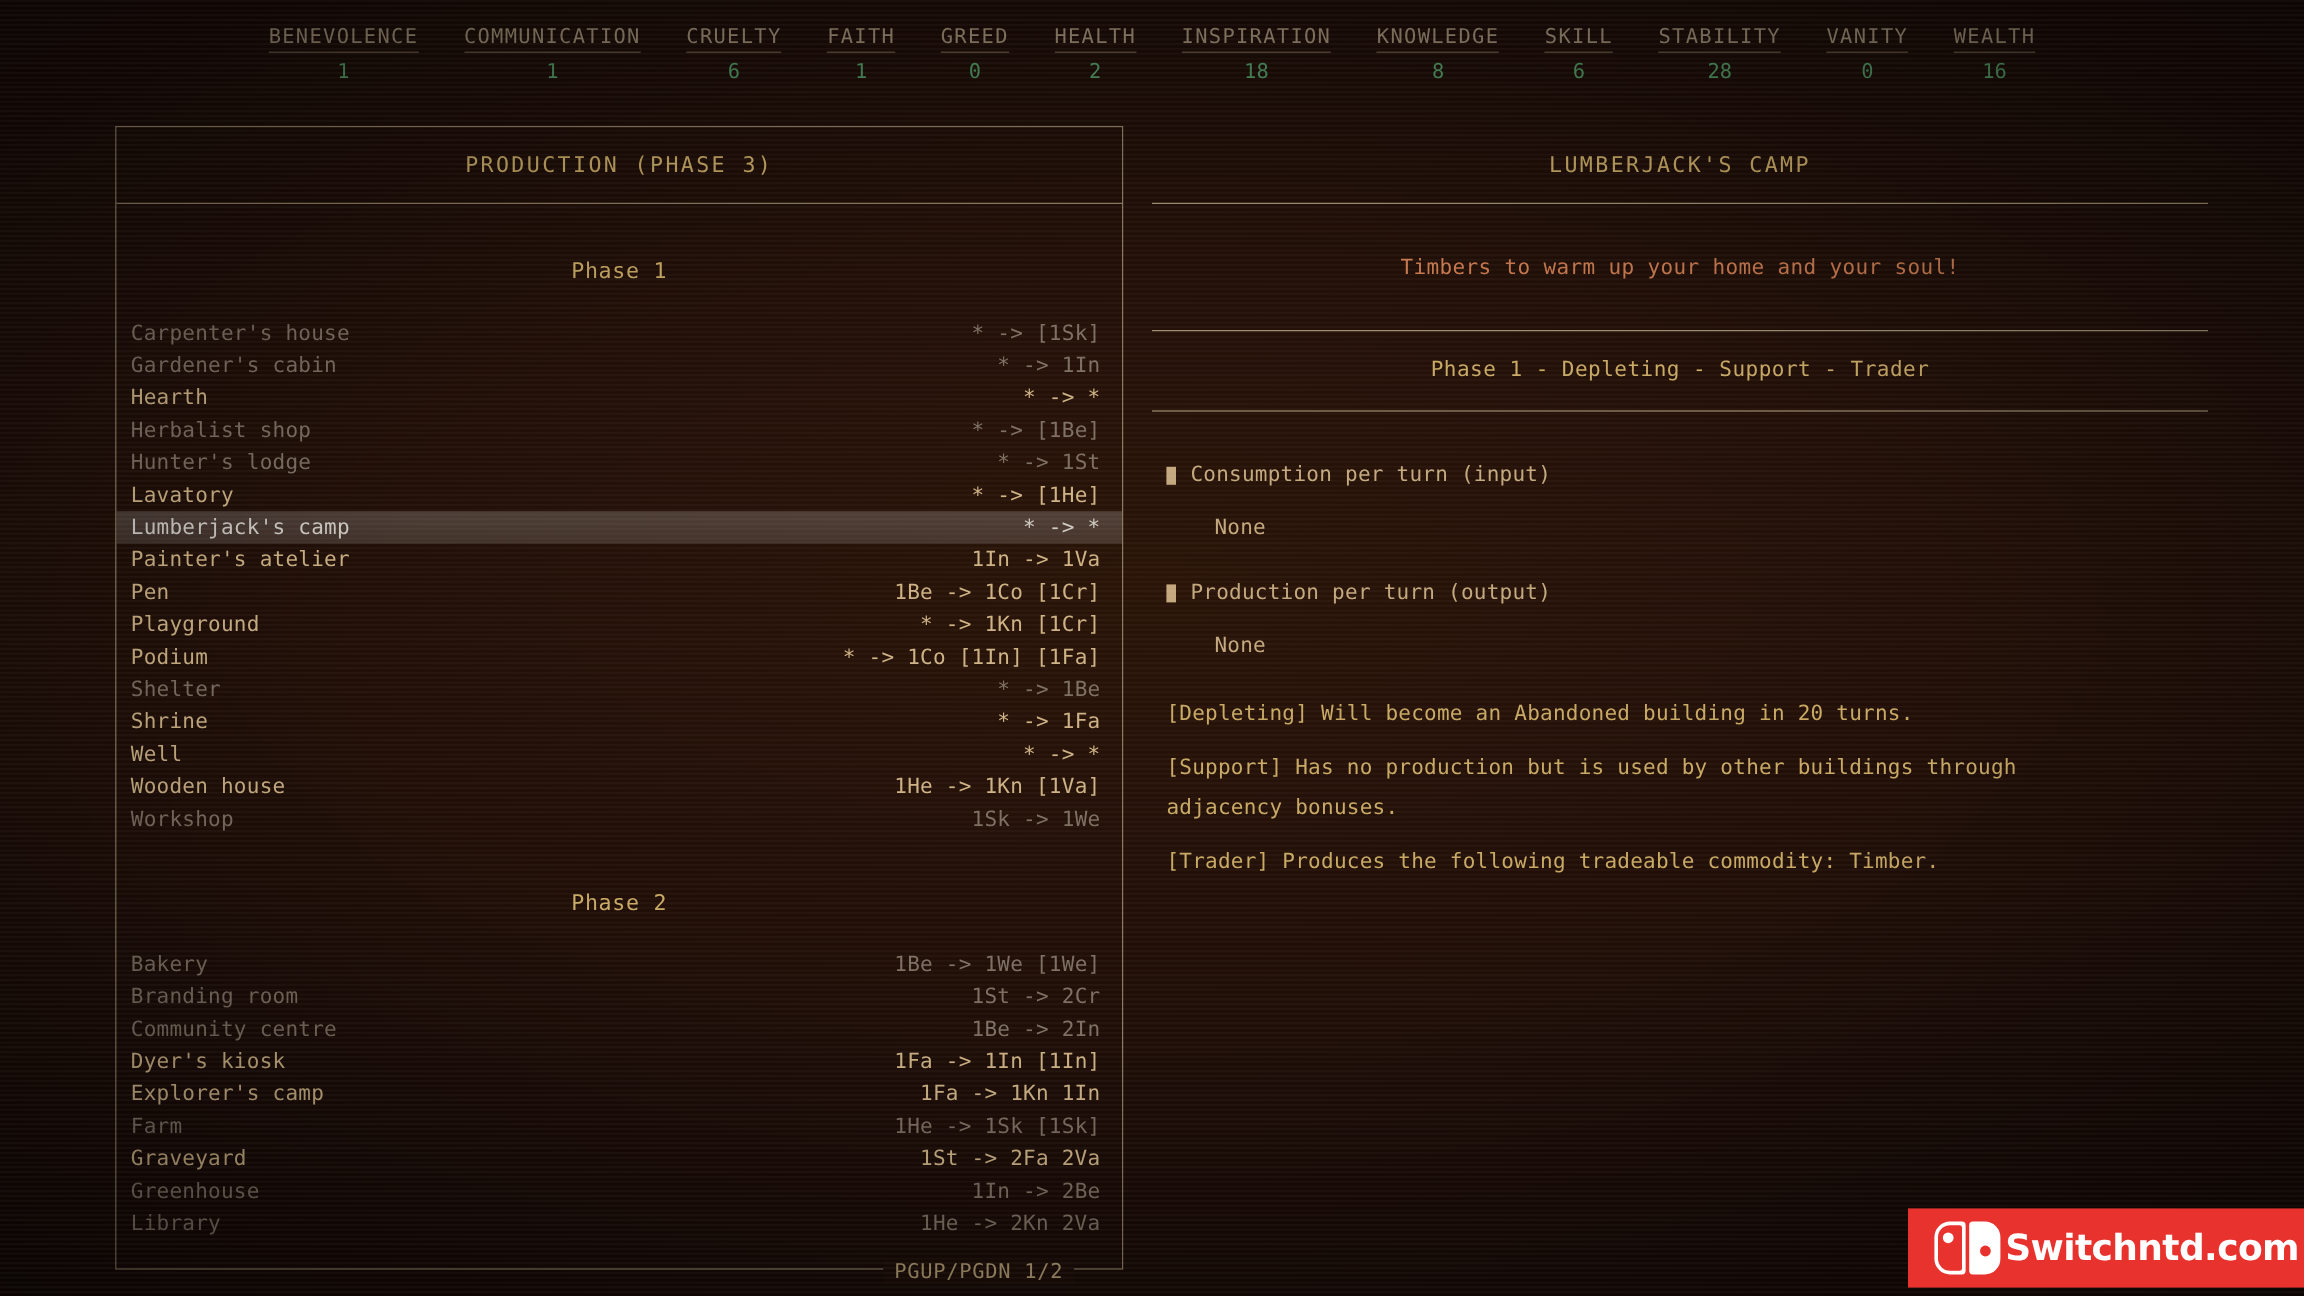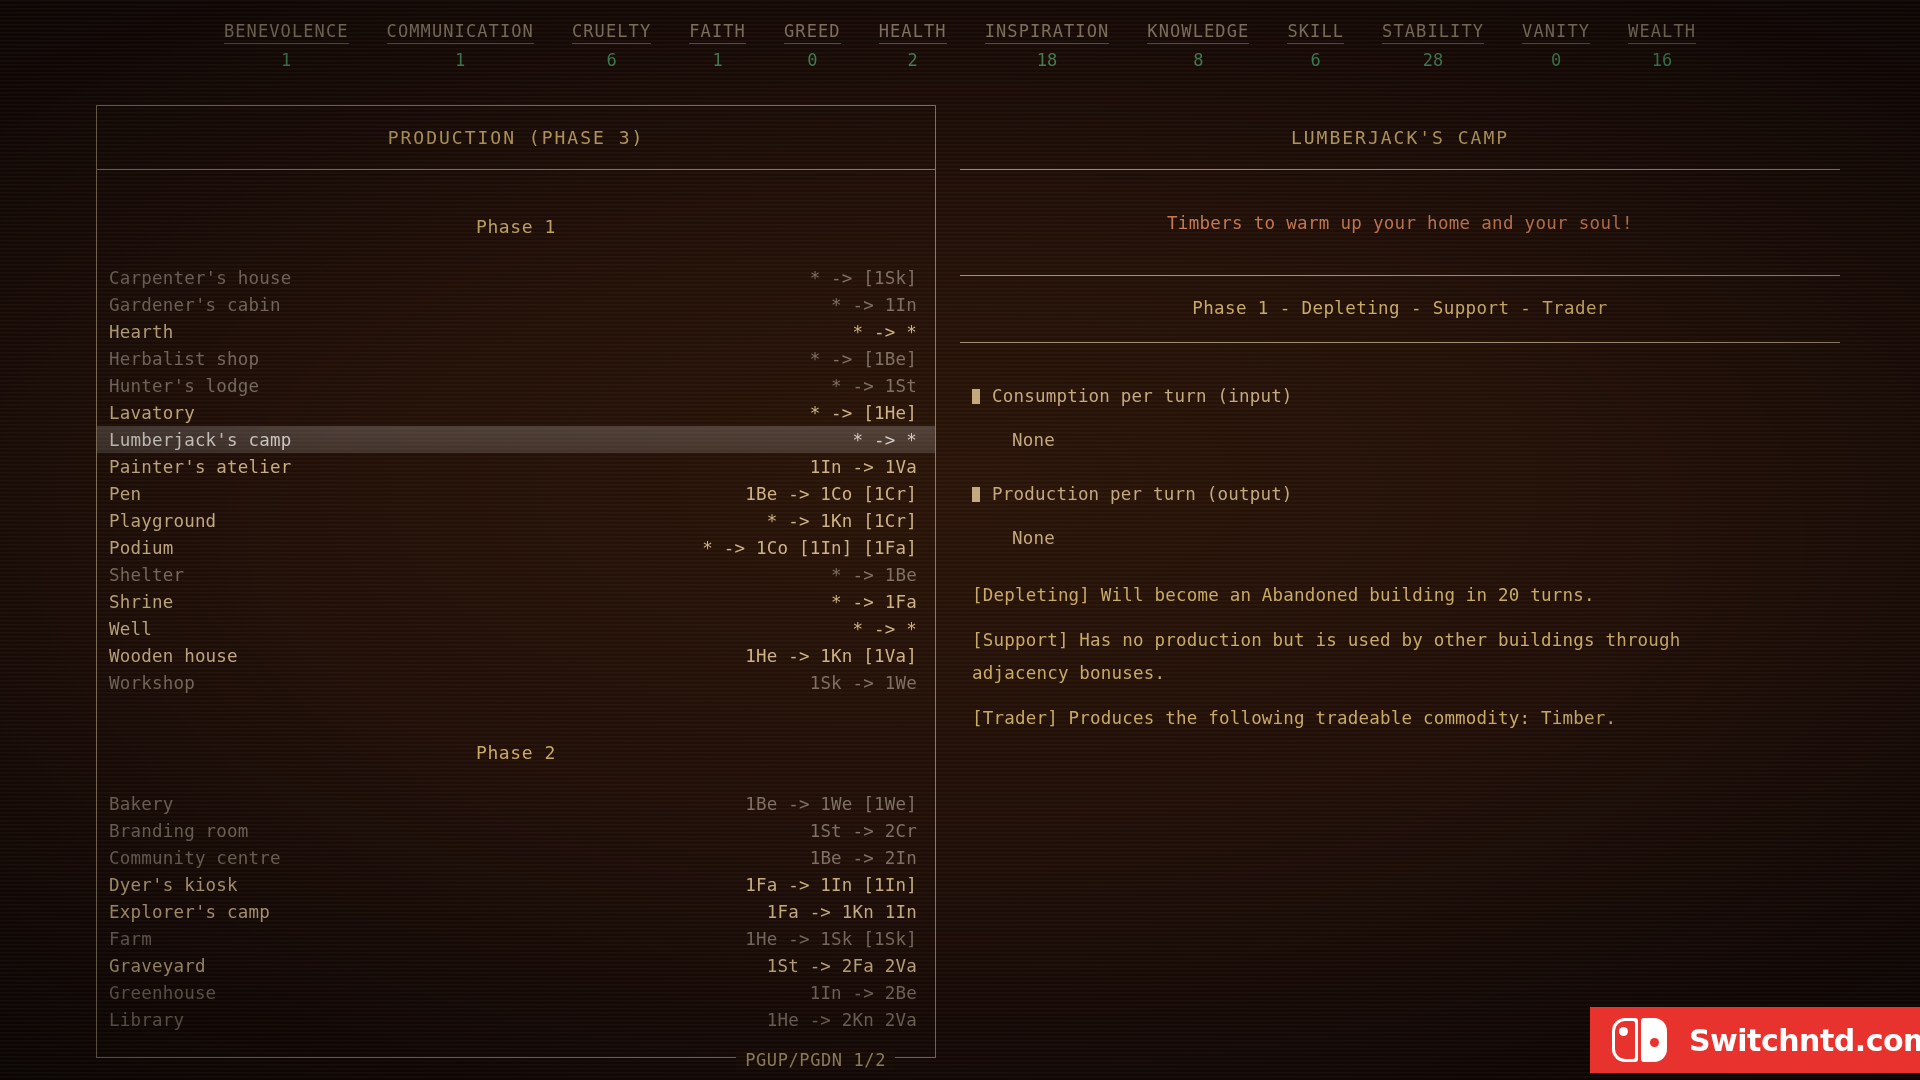--- a/index.html
+++ b/index.html
@@ -203,21 +203,21 @@
   .gap-para { height:12px; }
 
   
   #watermark {
     position:absolute;
     right:0; bottom:7px;
     width:330px; height:66px;
     background:#e8322e;
     display:flex;
     align-items:center;
-    gap:22px;
+    gap:4px;
     padding-left:22px;
     z-index:70;
   }
   #wm-logo { display:flex; gap:3px; }
   .jc {
     width:26px; height:44px;
     background:#fff;
     position:relative;
   }
   .jc-l { border-radius:13px 3px 3px 13px; }

